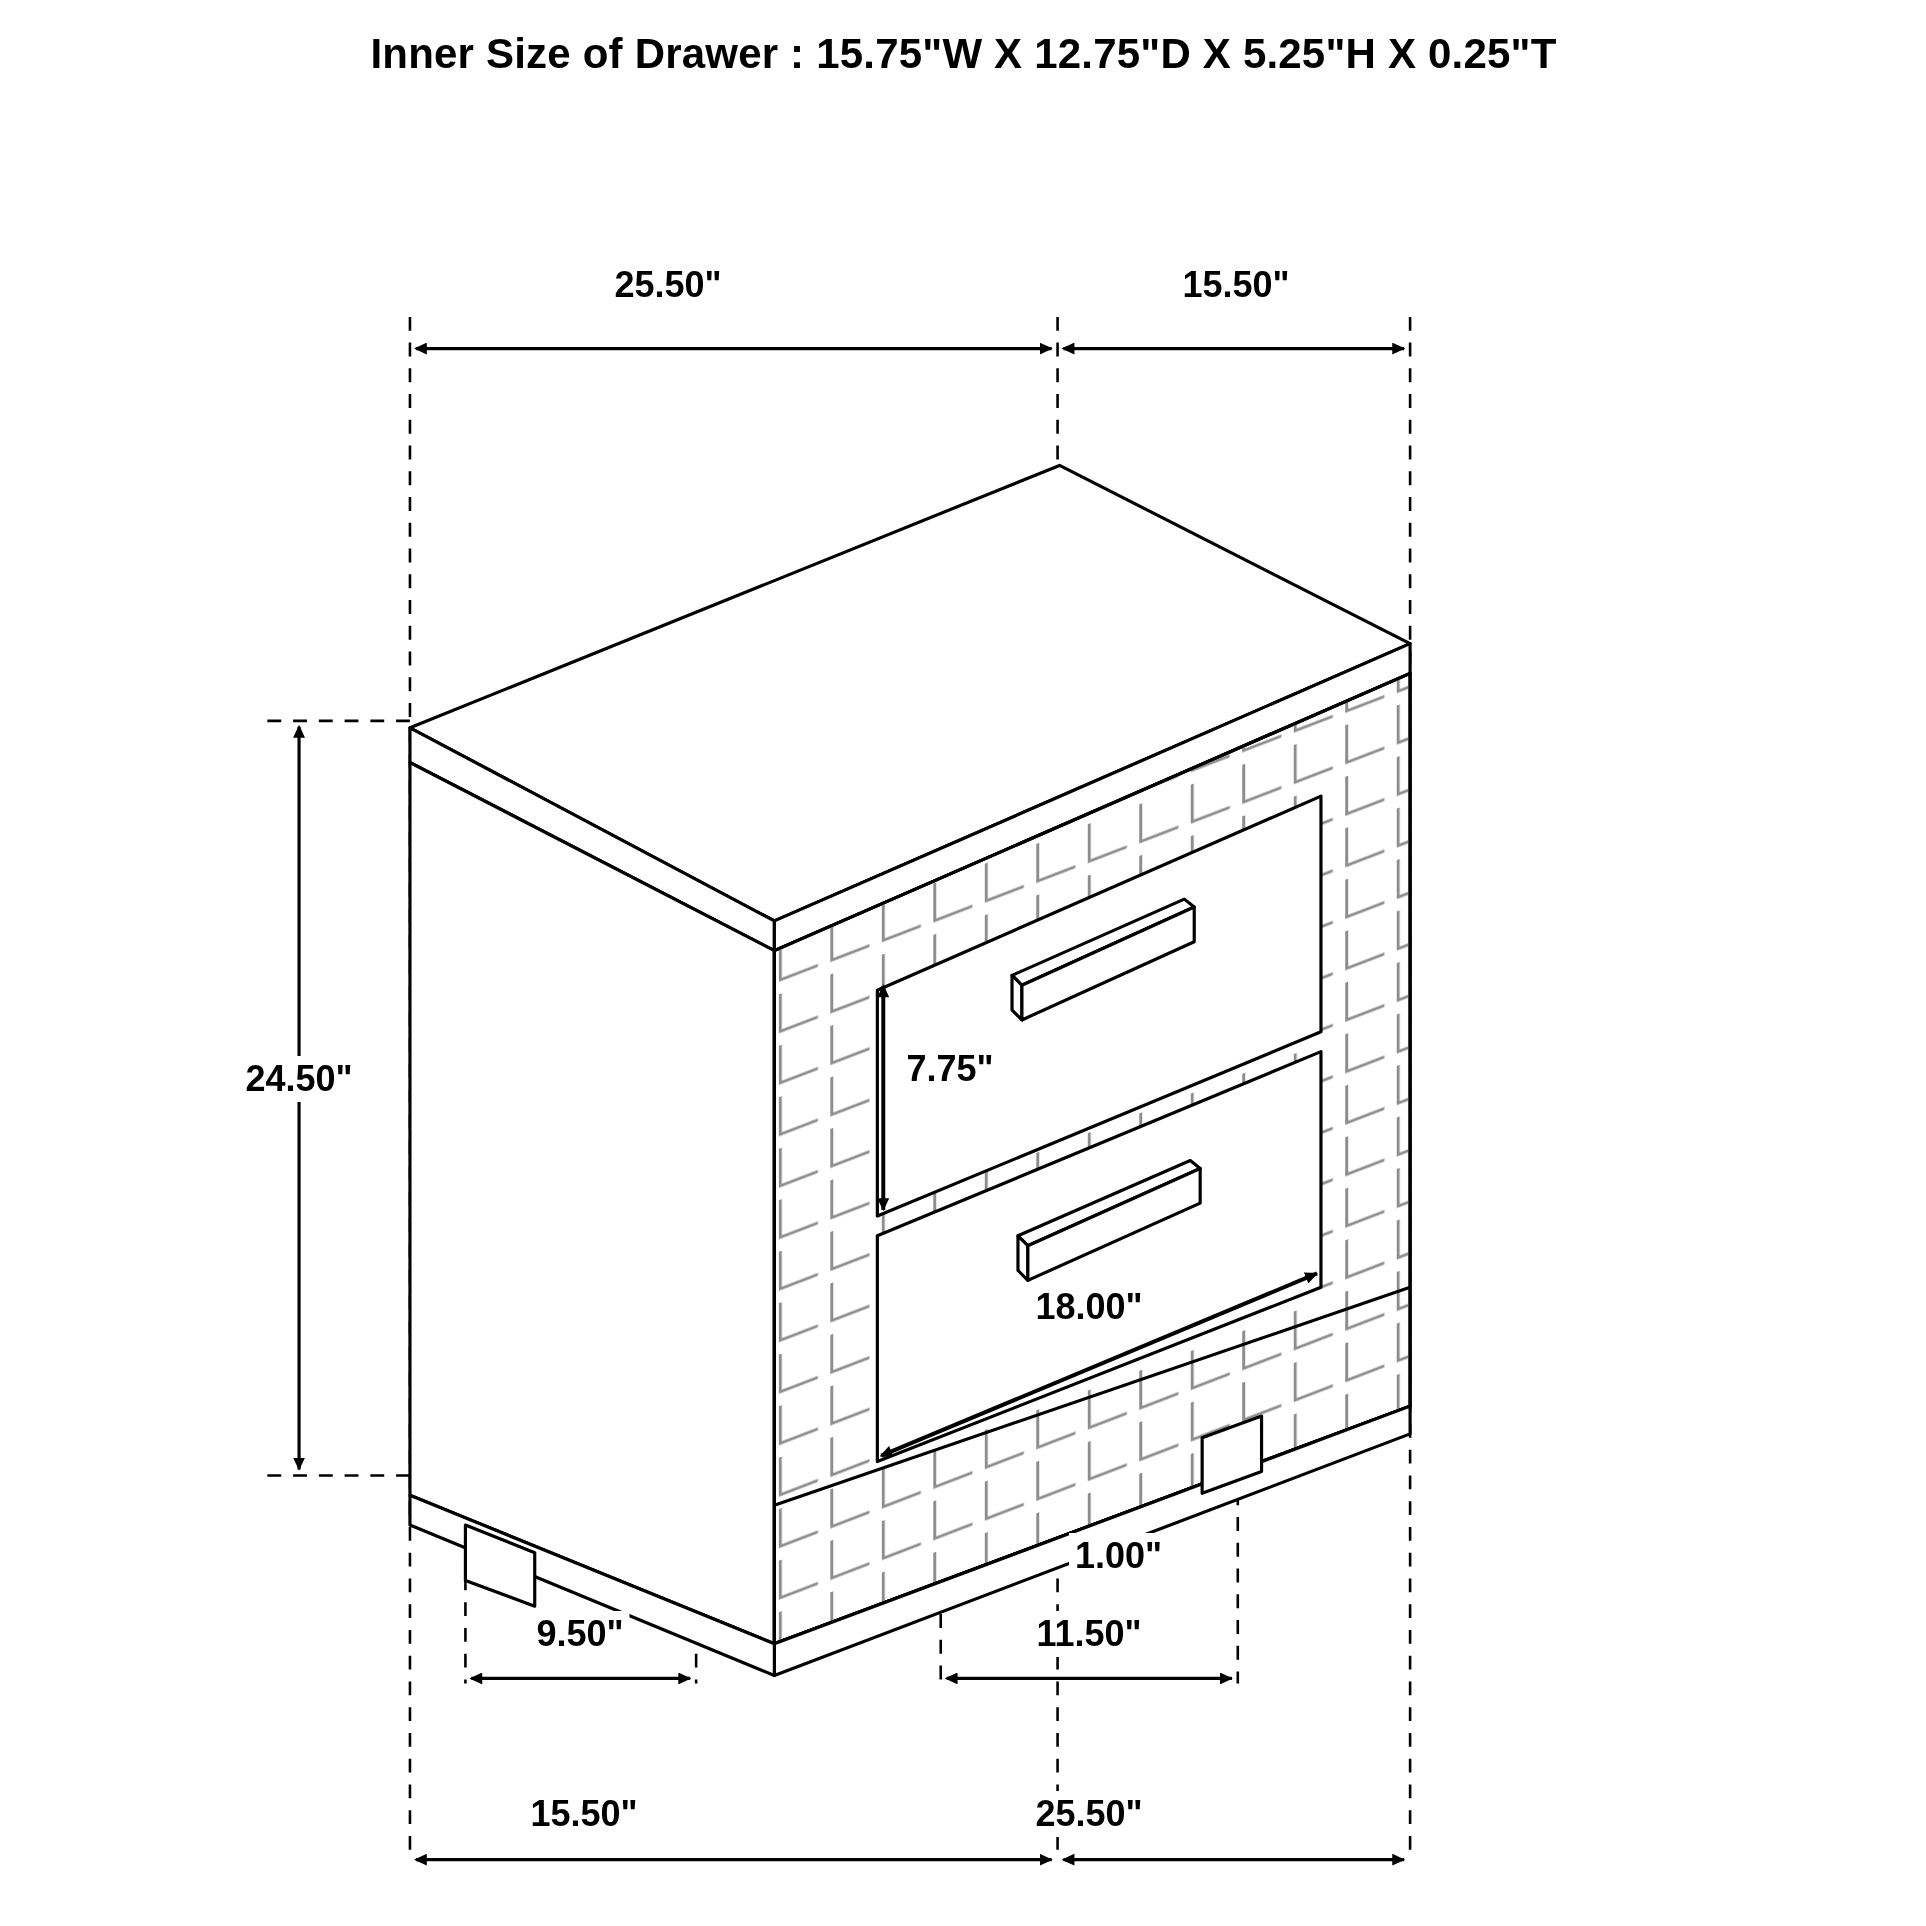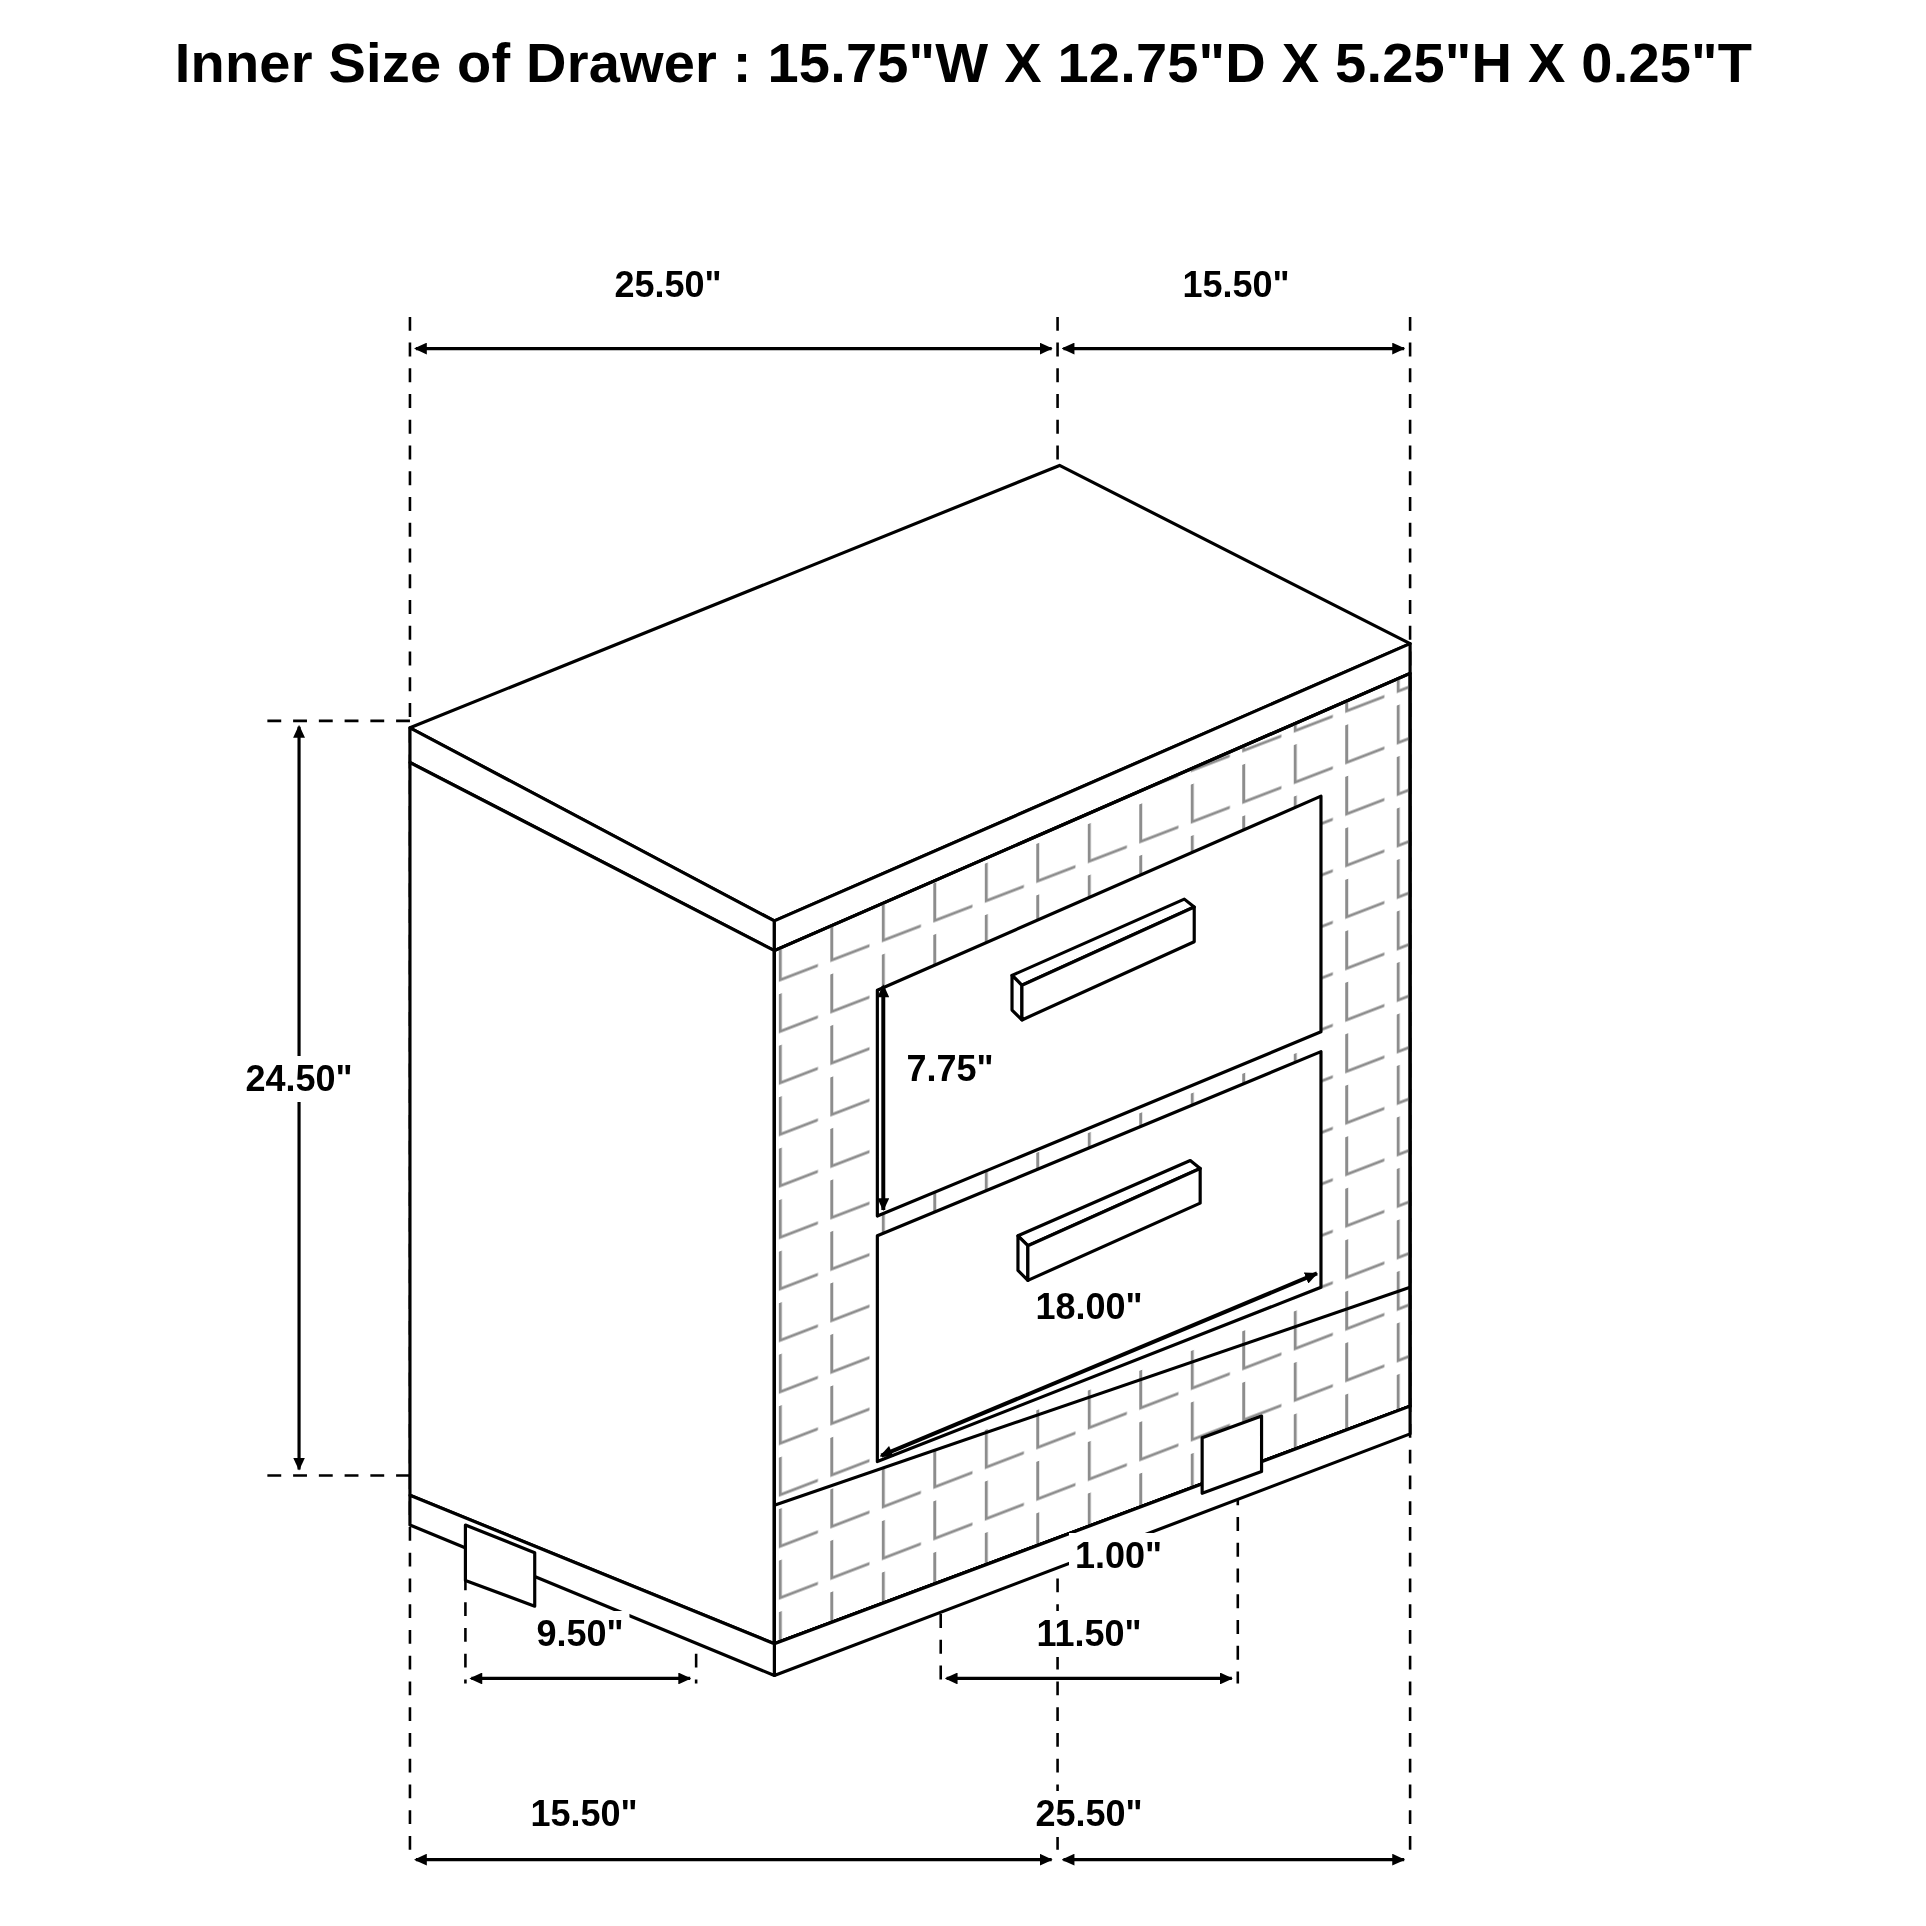--- a/index.html
+++ b/index.html
@@ -1,20 +1,20 @@
 <!DOCTYPE html>
 <html><head>
 <meta charset="utf-8">
 <style>
   html,body{margin:0;padding:0;background:#ffffff;}
   body{width:1927px;height:1927px;font-family:"Liberation Sans",sans-serif;color:#000;overflow:hidden;}
   #stage{position:relative;width:1927px;height:1927px;}
   .title{
     position:absolute;top:30px;left:0;width:1927px;text-align:center;
-    font-size:56px;font-weight:bold;letter-spacing:0.2px;
+    font-size:42px;font-weight:bold;letter-spacing:0.2px;
   }
   svg{position:absolute;top:0;left:0;width:1927px;height:1927px;}
   .dimlabel{
     position:absolute;font-size:36px;font-weight:bold;white-space:nowrap;
     background:#ffffff;padding:2px 6px;
   }
 </style>
 </head>
 <body>
 

